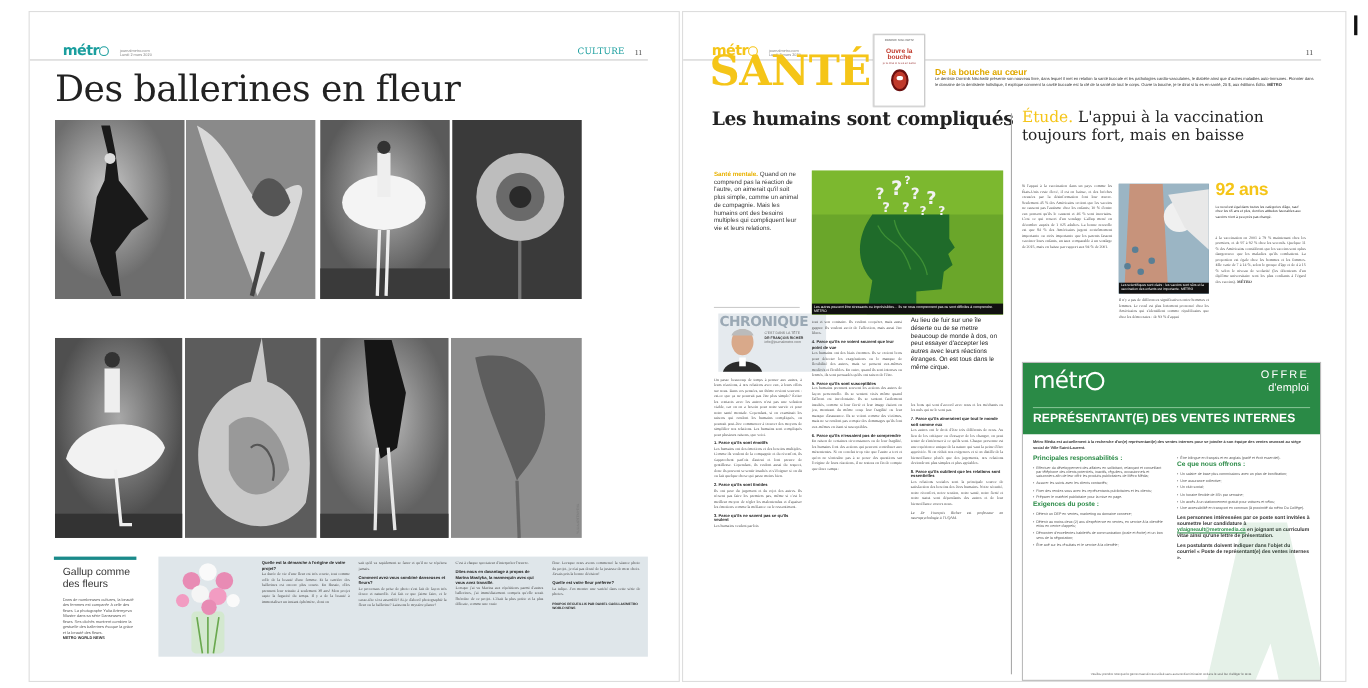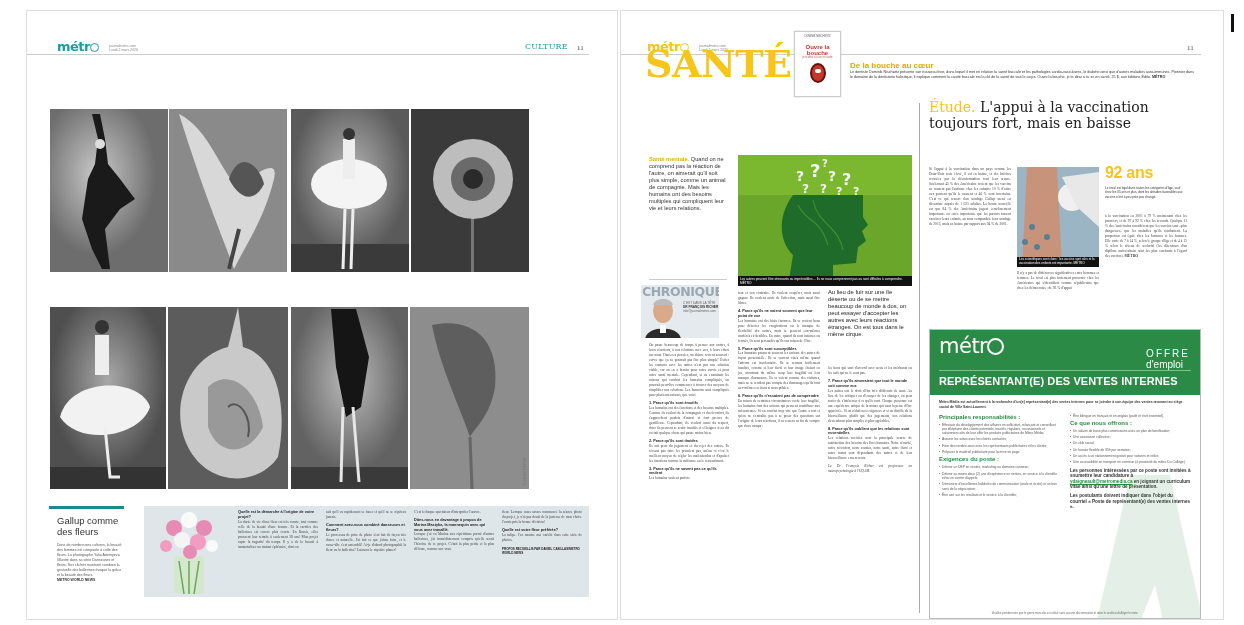--- a/index.html
+++ b/index.html
@@ -37,40 +37,40 @@
 .book-title{font-family:"Liberation Sans",sans-serif;font-weight:bold;font-size:6px;line-height:6px;color:#c0392b;margin-top:6px}
 .book-sub{font-size:2.6px;line-height:3px;color:#a55;font-family:"Liberation Sans",sans-serif}
 .mouth{width:16px;height:20px;border-radius:50%;background:#c0392b;margin:4px auto 0;position:relative;border:2px solid #6a0f0f}
 .mouth:after{content:"";position:absolute;left:3px;top:4px;width:6px;height:4px;background:#fff;border-radius:2px}
 .teaser{position:absolute;top:50px;left:229px;width:345px}
 .teaser-title{font-family:"Liberation Sans",sans-serif;font-weight:bold;font-size:8px;color:#e0a800;line-height:9px}
 .teaser-body{font-family:"Liberation Sans",sans-serif;font-size:3.7px;line-height:5px;color:#333}
 #right .headline{position:absolute;top:88px;left:26px;font-family:"DejaVu Serif",serif;font-size:17px;color:#222;letter-spacing:-0.3px}
 .deck{position:absolute;top:145px;left:28px;width:79px;font-family:"Liberation Sans",sans-serif;font-size:5.7px;line-height:7px;color:#333}
 .deck b{color:#e8b100}
-.chronique{position:absolute;top:274px;left:20px;width:78px;height:53px;background:#e5eaee;overflow:hidden}
+.chronique{position:absolute;top:274px;left:32px;width:98px;height:53px;background:#e5eaee;overflow:hidden}
 .chron-word{font-family:"DejaVu Sans",sans-serif;font-weight:bold;font-size:12.5px;color:#9aa8b4;letter-spacing:-0.4px;position:absolute;top:-1px;left:1px}
 .chron-face{position:absolute;left:4px;top:8px;width:36px;height:46px}
 .chron-txt{position:absolute;left:42px;top:17px;font-family:"Liberation Sans",sans-serif;font-size:3.2px;line-height:3.8px;color:#666}
 .chron-txt b{color:#333}
 .green-img{position:absolute;top:144px;left:117px;width:174px;height:131px;background:#7cb82f;overflow:hidden}
 .green-cap{position:absolute;left:0;bottom:0;width:100%;background:#111;color:#fff;font-family:"Liberation Sans",sans-serif;font-size:3.2px;line-height:4px;padding:1px 2px}
 .col{position:absolute}
 .pull{position:absolute;top:278px;left:207px;width:84px;font-family:"Liberation Sans",sans-serif;font-size:5.8px;line-height:7px;color:#222}
 .vrule{position:absolute;width:1px;background:#aaa}
 .etude{position:absolute;top:88px;left:308px;width:282px;font-family:"DejaVu Serif",serif;font-weight:normal;font-size:14px;line-height:16px;color:#222}
 .etude .y{color:#f5c518}
 .vacc-img{position:absolute;top:156px;left:396px;width:82px;height:100px;background:#6b8fa3;overflow:hidden}
 .vacc-cap{position:absolute;left:0;bottom:0;width:100%;background:#111;color:#fff;font-family:"Liberation Sans",sans-serif;font-size:3.1px;line-height:3.9px;padding:1px 2px}
 .stat-big{position:absolute;top:153px;left:484px;font-family:"Liberation Sans",sans-serif;font-weight:bold;font-size:16px;color:#f5c518;letter-spacing:-0.3px}
 .stat-note{position:absolute;top:175px;left:484px;width:78px;font-family:"Liberation Sans",sans-serif;font-size:3.1px;line-height:4.3px;color:#333}
 .ad{position:absolute;top:318px;left:308px;width:272px;height:290px;background:#fff;border:1px solid #bbb;overflow:hidden}
 .ad-head{height:65px;background:#2a8a46;position:relative}
 .ad-logo{position:absolute;left:9px;top:4px;color:#fff;font-family:"DejaVu Sans",sans-serif;font-size:21px;font-weight:normal;letter-spacing:-0.5px}
-.ad-offre{position:absolute;right:10px;top:18px;color:#fff;text-align:left;font-family:"Liberation Sans",sans-serif}
+.ad-offre{position:absolute;right:10px;top:6px;color:#fff;text-align:right;font-family:"Liberation Sans",sans-serif}
 .ad-offre .o1{font-size:10px;letter-spacing:2px;line-height:11px}
 .ad-offre .o2{font-size:10px;line-height:11px}
 .ad-line{position:absolute;left:9px;right:9px;top:40px;height:1px;background:#7fc08f}
 .ad-title{position:absolute;left:9px;top:45px;color:#fff;font-family:"Liberation Sans",sans-serif;font-weight:bold;font-size:11px;letter-spacing:0.1px}
 .ad-body{position:relative;padding:5px 9px 0 9px;background:#fff}
 .ad-bg{position:absolute;right:-20px;top:60px;width:200px;height:240px;opacity:0.12}
 .ad-intro{font-family:"Liberation Sans",sans-serif;font-size:3.5px;line-height:4.8px;color:#333;font-weight:bold}
 .ad-cols{display:flex;gap:10px;margin-top:2px}
 .ad-col{flex:1}
 .ad-h{font-family:"Liberation Sans",sans-serif;font-weight:bold;font-size:6px;color:#2a8a46;margin-top:2px;line-height:7px}
@@ -89,20 +89,21 @@
     <div class="mast" style="color:#1a9e9e">
       <span class="logo"><span>métr</span><span class="logo-o"></span></span>
       <div class="mast-meta">
         <div>journalmetro.com</div>
         <div>Lundi 2 mars 2020</div>
       </div>
     </div>
     <div class="sec-label" style="left:498px;color:#1a9e9e">CULTURE</div>
     <div class="pnum" style="left:550px">11</div>
     <div class="rule" style="top:43px;left:0;width:562px"></div>
+    <h1 class="headline">Des ballerines en fleur</h1>
 
     <div class="photo" style="left:23px;top:98px;width:118px;height:163px">
       <svg viewBox="0 0 118 163" preserveAspectRatio="none">
           <defs>
             <radialGradient id="g1" cx="40%" cy="40%">
               <stop offset="0" stop-color="#c8c8c8"></stop>
               <stop offset="1" stop-color="#6d6d6d"></stop>
             </radialGradient>
           </defs>
           <rect width="118" height="163" fill="url(#g1)"></rect>
@@ -255,20 +256,21 @@
       <div class="book-title">Ouvre la bouche</div>
       <div class="book-sub">je te dirai si tu es en santé</div>
       <div class="mouth"></div>
     </div>
 
     <div class="teaser">
       <div class="teaser-title">De la bouche au cœur</div>
       <div class="teaser-body"><span>Le dentiste Dominik Nischwitz présente son nouveau livre, dans lequel il met en relation la santé buccale et les pathologies cardio-vasculaires, le diabète ainsi que d'autres maladies auto-immunes. Pionnier dans le domaine de la dentisterie holistique, il explique comment la cavité buccale est la clé de la santé de tout le corps. Ouvre la bouche, je te dirai si tu es en santé, 25 $, aux éditions Édito.</span> <b>MÉTRO</b></div>
     </div>
 
+    <h2 class="headline">Les humains sont compliqués</h2>
 
     <div class="deck"><b>Santé mentale.</b> <span>Quand on ne comprend pas la réaction de l'autre, on aimerait qu'il soit plus simple, comme un animal de compagnie. Mais les humains ont des besoins multiples qui compliquent leur vie et leurs relations.</span></div>
     <div class="rule" style="top:268px;left:28px;width:78px"></div>
 
     <div class="chronique">
       <div class="chron-word">CHRONIQUE</div>
       <svg class="chron-face" viewBox="0 0 36 46">
           <ellipse cx="18" cy="18" rx="10" ry="12" fill="#d9a98a"></ellipse>
           <path d="M8 12 C10 4 26 4 28 12" fill="#bbb"></path>
           <path d="M0 46 C2 32 34 32 36 46Z" fill="#2b2b2b"></path>

